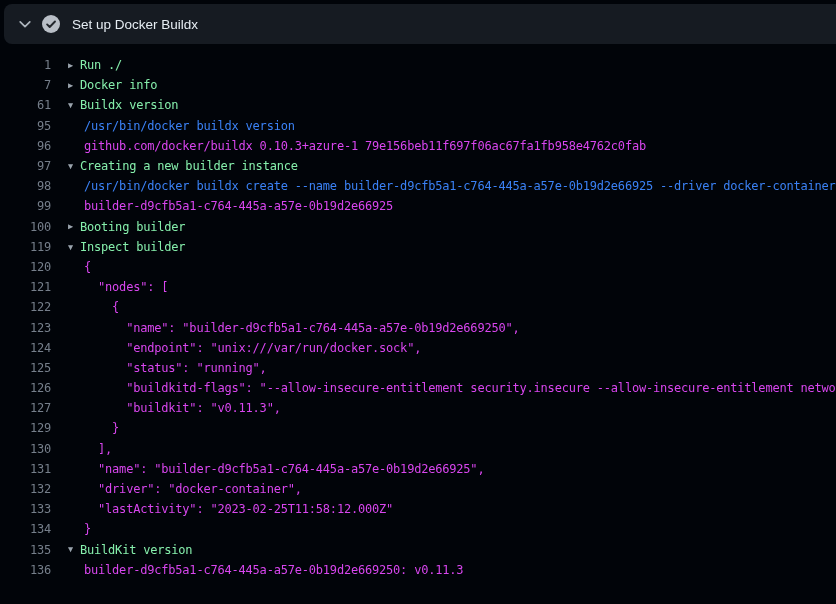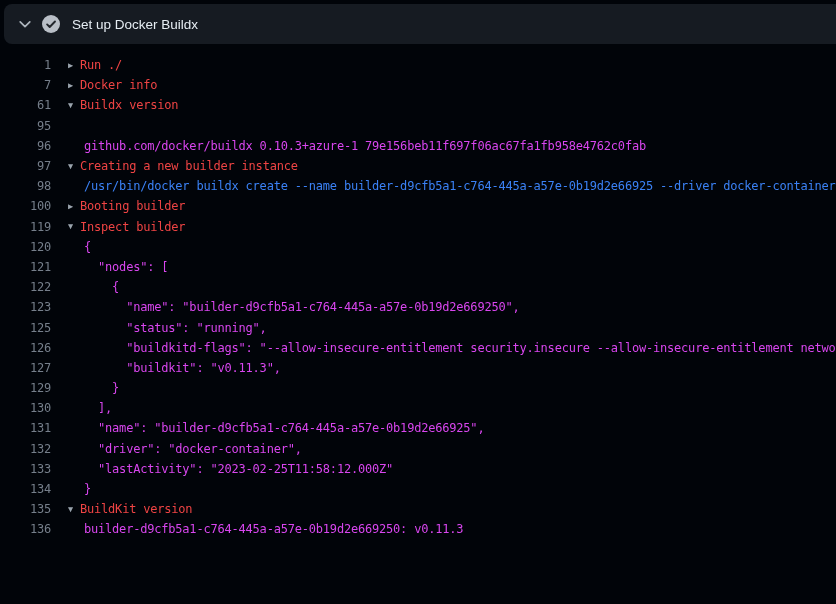--- a/index.html
+++ b/index.html
@@ -55,21 +55,21 @@
     cursor: pointer;
   }
   .gbody { margin-left: 17px; display: flex; align-items: center; cursor: pointer; }
   .tri {
     display: inline-block;
     width: 12px;
     font-size: 8.5px;
     color: #9aa4ad;
     line-height: 1;
   }
-  .glabel { color: #ef4444; }
+  .glabel { color: #86efac; }
   pre.text {
     margin: 0 0 0 33px;
     font: inherit;
     letter-spacing: inherit;
     white-space: pre;
     color: #d946ef;
   }
   pre.text.cmd { color: #3b82f6; }
 </style>
 </head>
@@ -109,37 +109,42 @@
       </div>
       <div class="row">
         <span class="num">61</span>
         <span class="gbody">
           <span class="tri">▼</span>
           <span class="glabel">Buildx version</span>
         </span>
       </div>
       <div class="row">
         <span class="num">95</span>
+        <pre class="text cmd">/usr/bin/docker buildx version</pre>
       </div>
       <div class="row">
         <span class="num">96</span>
         <pre class="text out">github.com/docker/buildx 0.10.3+azure-1 79e156beb11f697f06ac67fa1fb958e4762c0fab</pre>
       </div>
       <div class="row">
         <span class="num">97</span>
         <span class="gbody">
           <span class="tri">▼</span>
           <span class="glabel">Creating a new builder instance</span>
         </span>
       </div>
       <div class="row">
         <span class="num">98</span>
         <pre class="text cmd">/usr/bin/docker buildx create --name builder-d9cfb5a1-c764-445a-a57e-0b19d2e66925 --driver docker-container</pre>
       </div>
       <div class="row">
+        <span class="num">99</span>
+        <pre class="text out">builder-d9cfb5a1-c764-445a-a57e-0b19d2e66925</pre>
+      </div>
+      <div class="row">
         <span class="num">100</span>
         <span class="gbody">
           <span class="tri">▶</span>
           <span class="glabel">Booting builder</span>
         </span>
       </div>
       <div class="row">
         <span class="num">119</span>
         <span class="gbody">
           <span class="tri">▼</span>
@@ -156,20 +161,24 @@
       </div>
       <div class="row">
         <span class="num">122</span>
         <pre class="text out">    {</pre>
       </div>
       <div class="row">
         <span class="num">123</span>
         <pre class="text out">      "name": "builder-d9cfb5a1-c764-445a-a57e-0b19d2e669250",</pre>
       </div>
       <div class="row">
+        <span class="num">124</span>
+        <pre class="text out">      "endpoint": "unix:///var/run/docker.sock",</pre>
+      </div>
+      <div class="row">
         <span class="num">125</span>
         <pre class="text out">      "status": "running",</pre>
       </div>
       <div class="row">
         <span class="num">126</span>
         <pre class="text out">      "buildkitd-flags": "--allow-insecure-entitlement security.insecure --allow-insecure-entitlement network.host",</pre>
       </div>
       <div class="row">
         <span class="num">127</span>
         <pre class="text out">      "buildkit": "v0.11.3",</pre>

